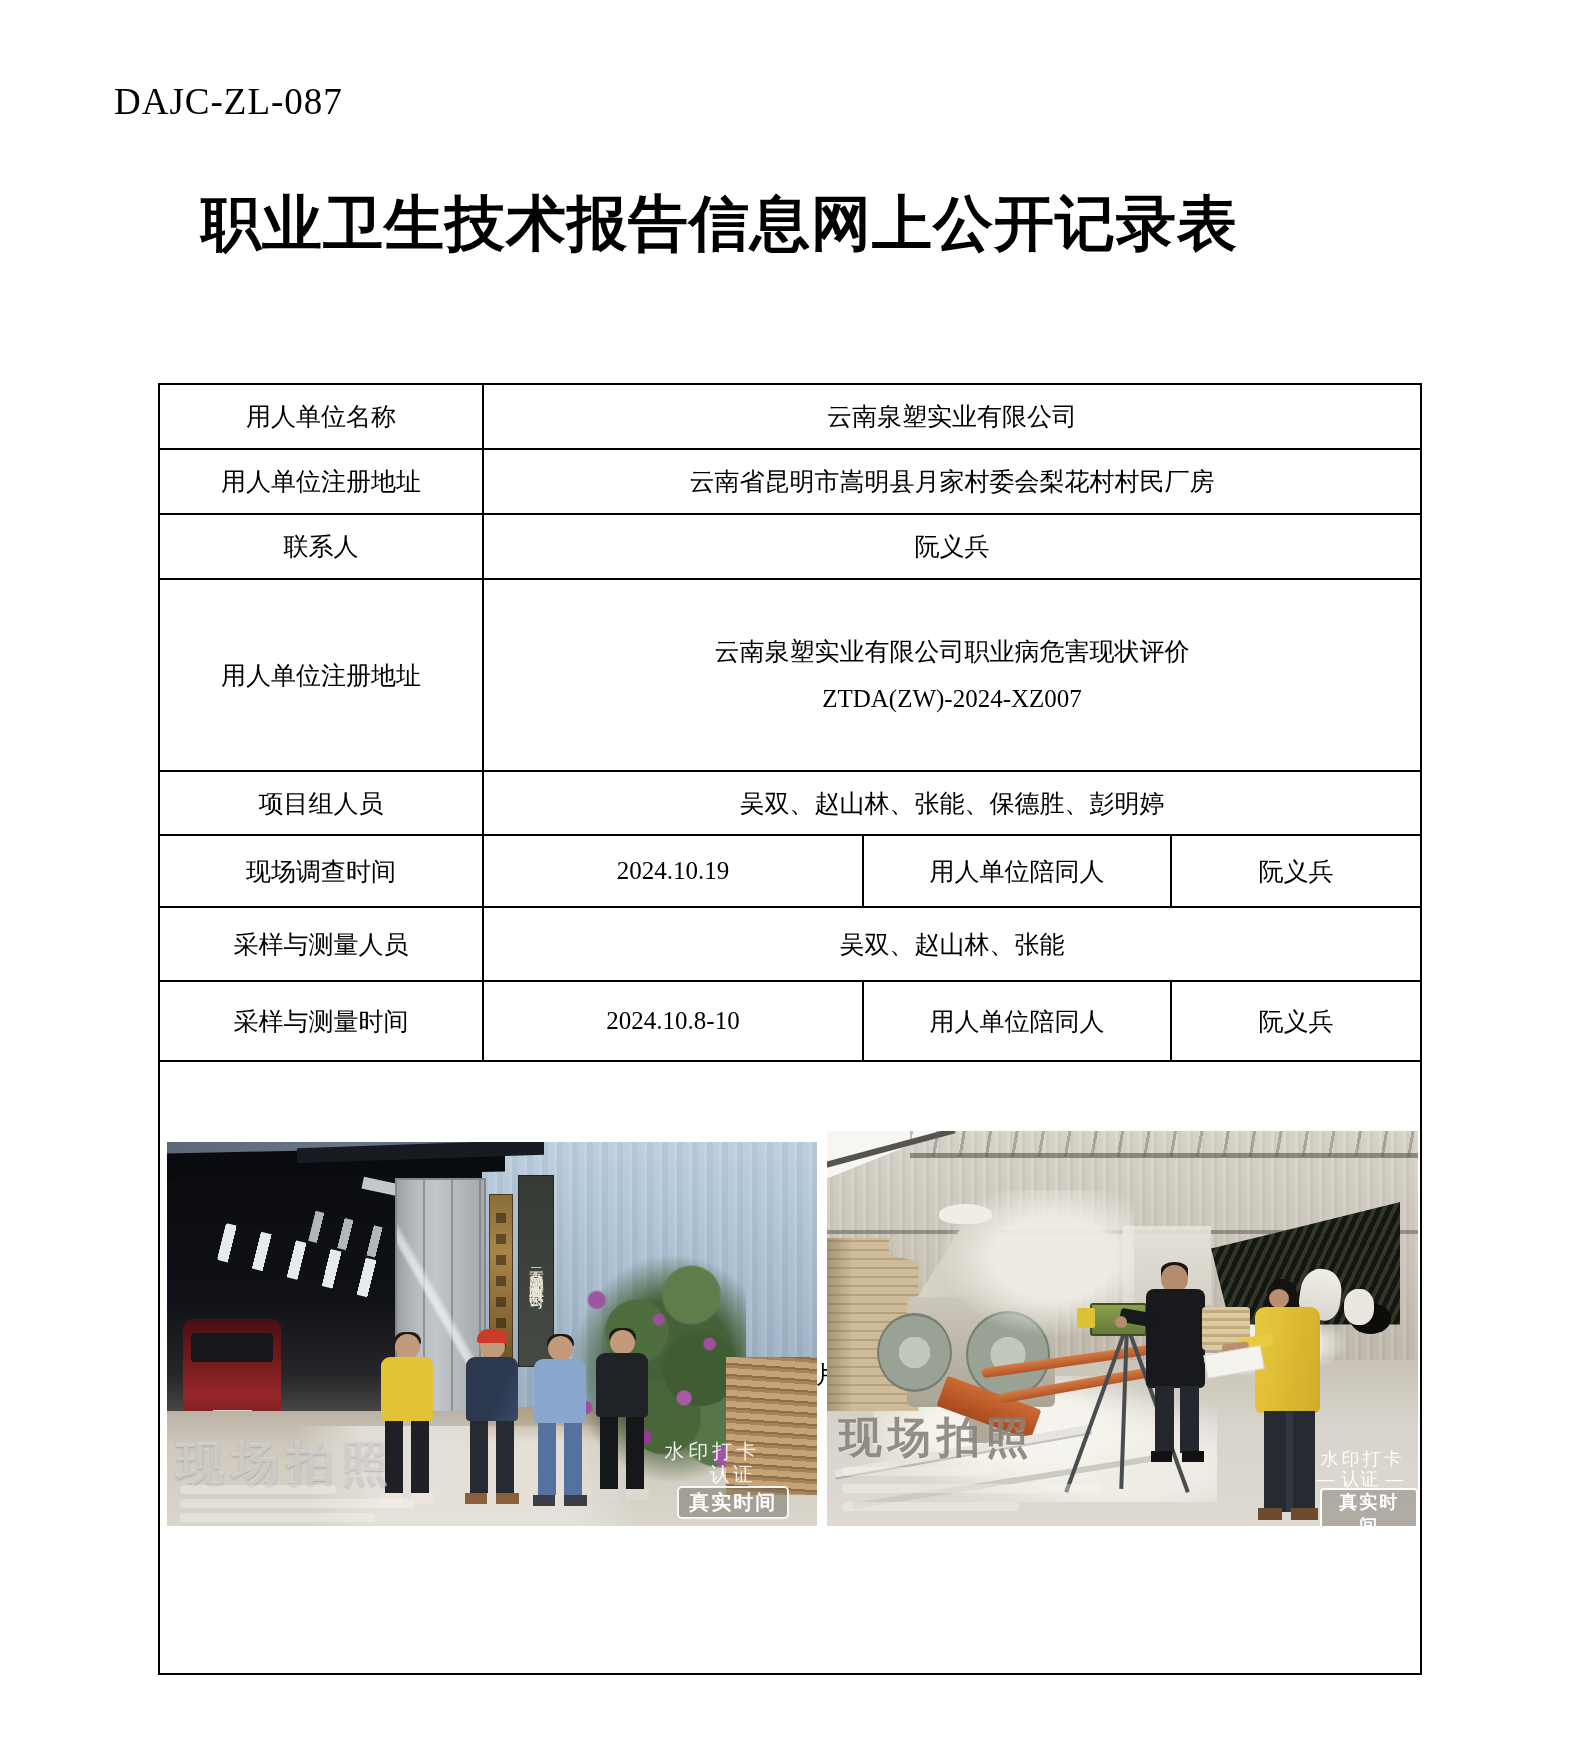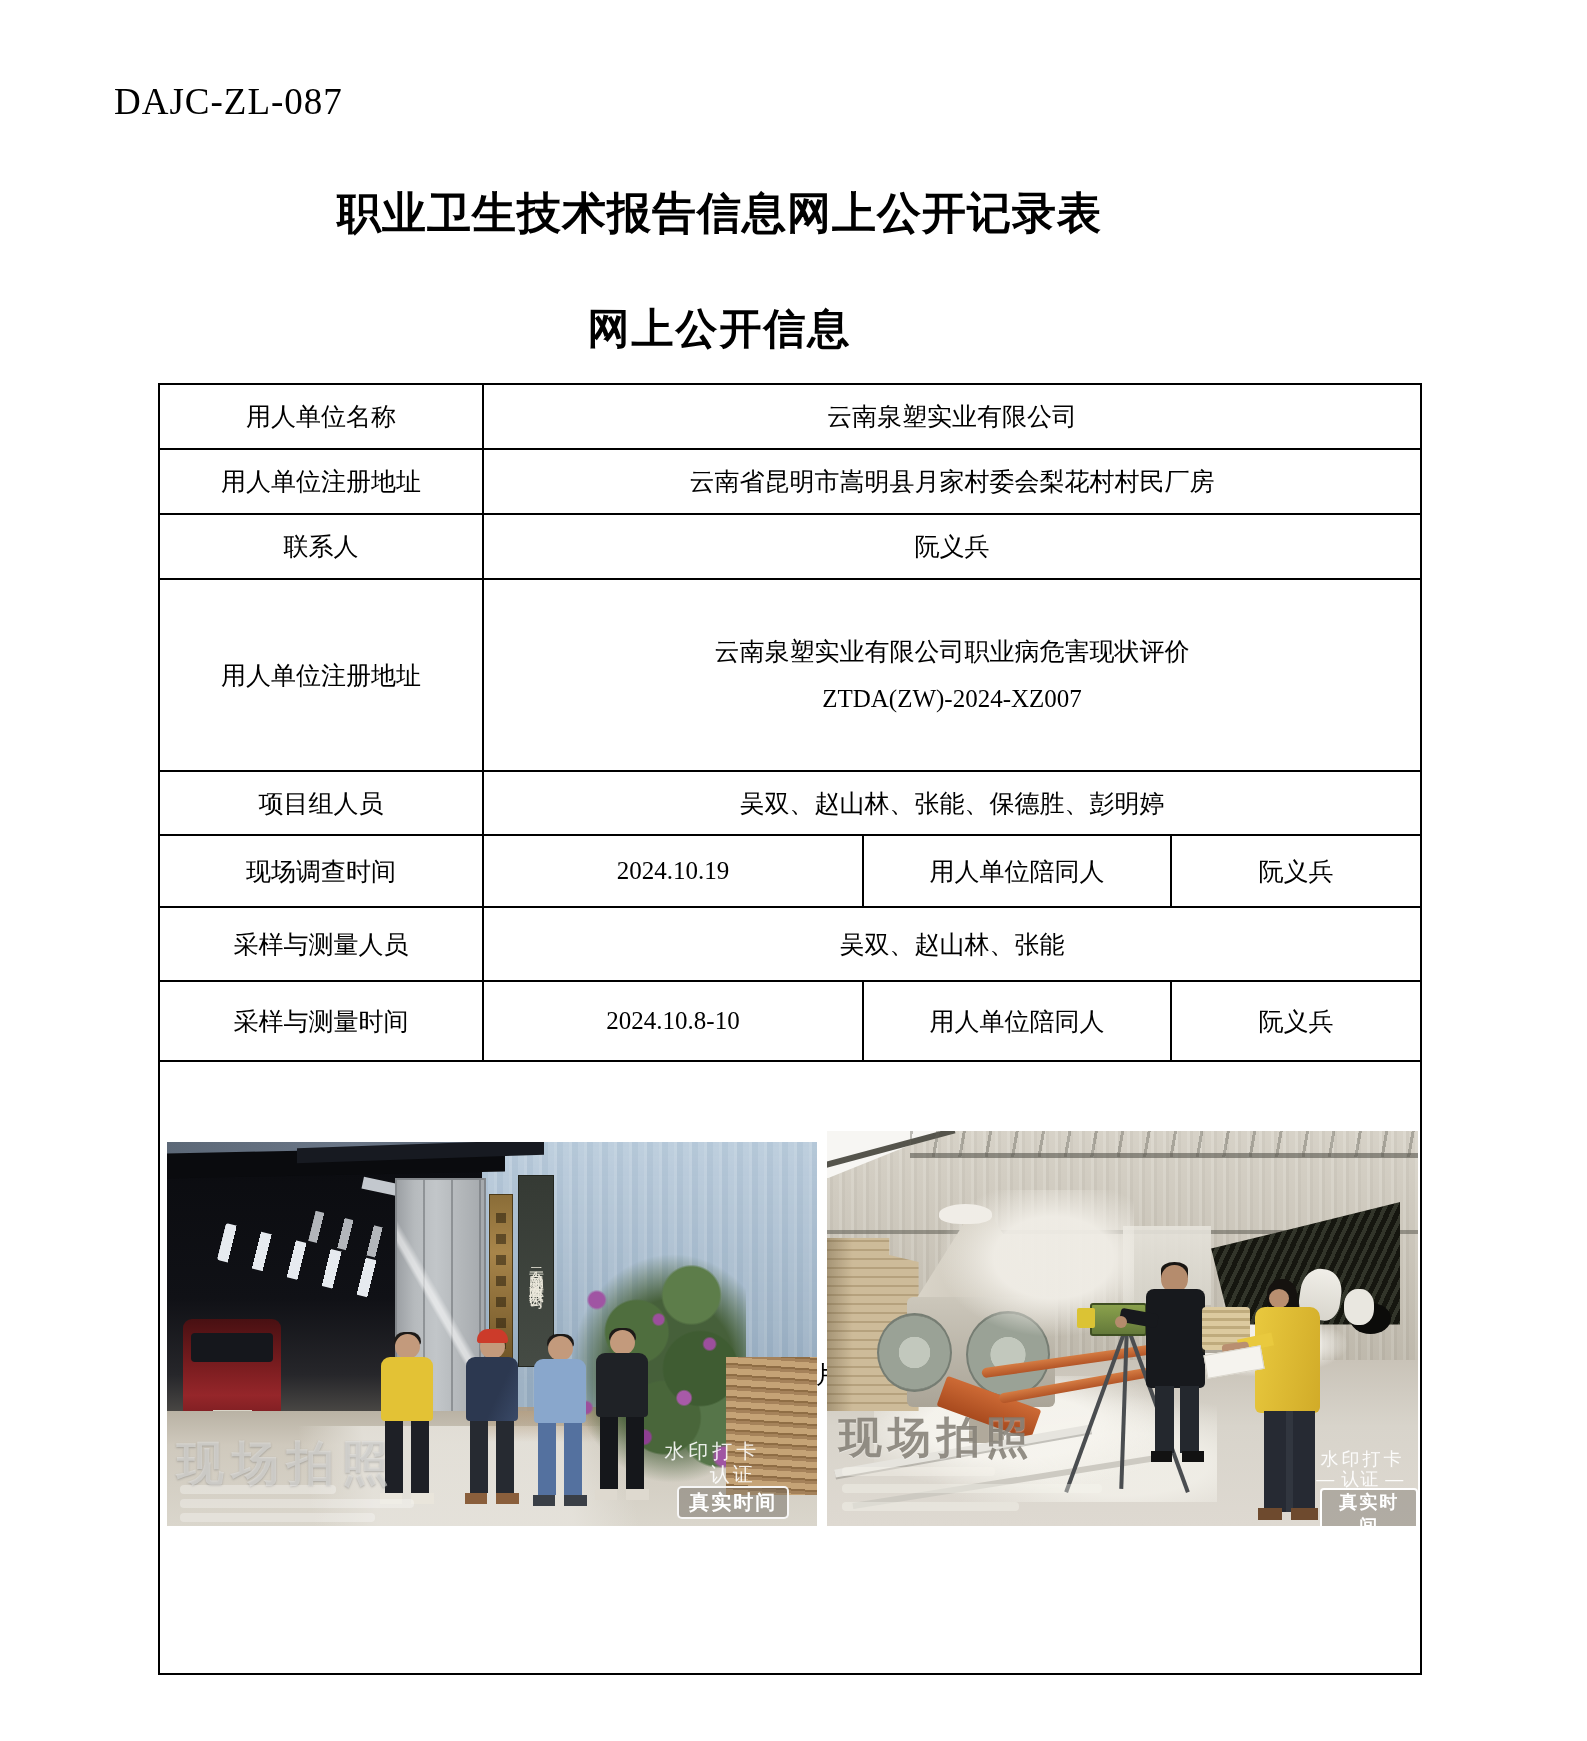--- a/index.html
+++ b/index.html
@@ -1,20 +1,20 @@
 <!DOCTYPE html>
 <html><head>
 <meta charset="utf-8">
 <style>
   html,body{margin:0;padding:0;background:#ffffff;}
   .page{position:relative;width:1587px;height:1741px;background:#fff;overflow:hidden;
         font-family:"Liberation Serif","DejaVu Serif",serif;color:#000;}
   .doc-code{position:absolute;left:114px;top:80px;font-size:37px;letter-spacing:1px;}
   .title{position:absolute;left:146px;top:184px;width:1147px;margin:0;text-align:center;
-         font-size:44px;font-weight:bold;letter-spacing:1px;}
+         font-size:60px;font-weight:bold;letter-spacing:1px;}
   .subtitle{position:absolute;left:146px;top:301px;width:1147px;margin:0;text-align:center;
          font-size:42px;font-weight:bold;letter-spacing:2px;}
 
   table.info{position:absolute;left:158px;top:383px;width:1262px;border-collapse:collapse;
          table-layout:fixed;font-size:25px;}
   table.info td{border:2px solid #000;text-align:center;vertical-align:middle;padding:0;
          overflow:hidden;}
   tr.h65{height:65px;} tr.h192{height:192px;} tr.h68{height:64px;} tr.h72{height:72px;}
   tr.h74{height:74px;} tr.h80{height:80px;} tr.hcap{height:613px;}
   .report-cell div{line-height:1.25;}
@@ -205,21 +205,20 @@
   .rp-stamp2{left:82.8%;top:85%;font-size:18px;color:rgba(255,255,255,.92);letter-spacing:1px;}
   .rp-badge{left:83.5%;top:90.3%;font-size:18px;font-weight:bold;color:#fff;letter-spacing:2px;
      background:rgba(110,105,95,.4);border:2px solid #fff;border-radius:4px;padding:0 8px;}
 </style>
 </head>
 <body>
 
 <div class="page">
   <div class="doc-code">DAJC-ZL-087</div>
   <div class="title">职业卫生技术报告信息网上公开记录表</div>
-  <div class="subtitle">网上公开信息</div>
 
   <table class="info">
     <colgroup>
       <col style="width:324px">
         <col style="width:380px">
         <col style="width:308px">
         <col style="width:250px">
     </colgroup>
     <tbody>
         <tr class="h65">

